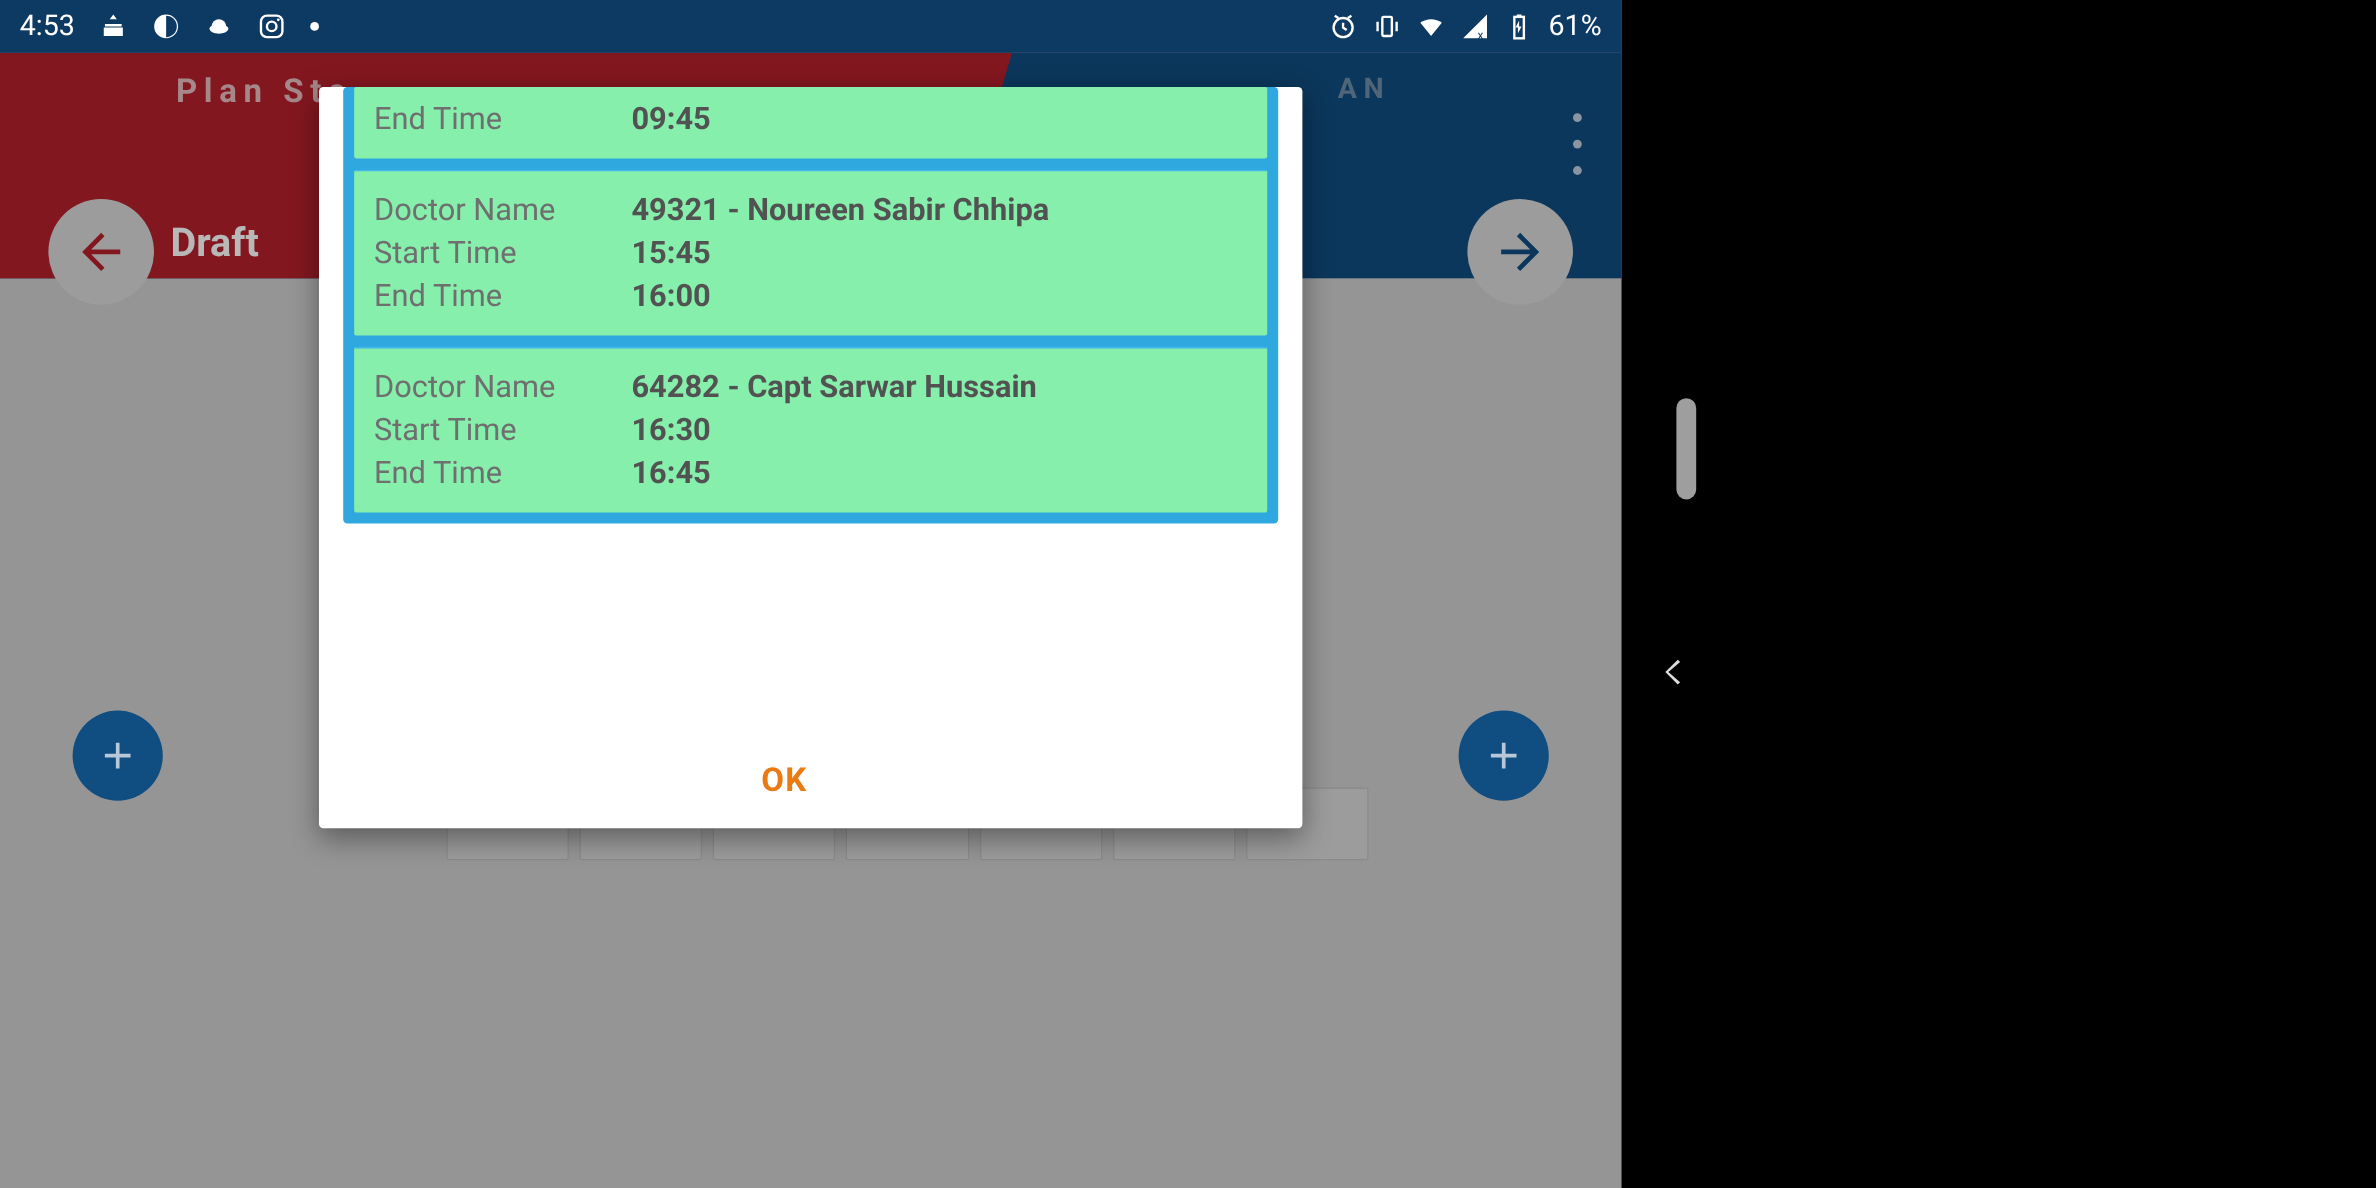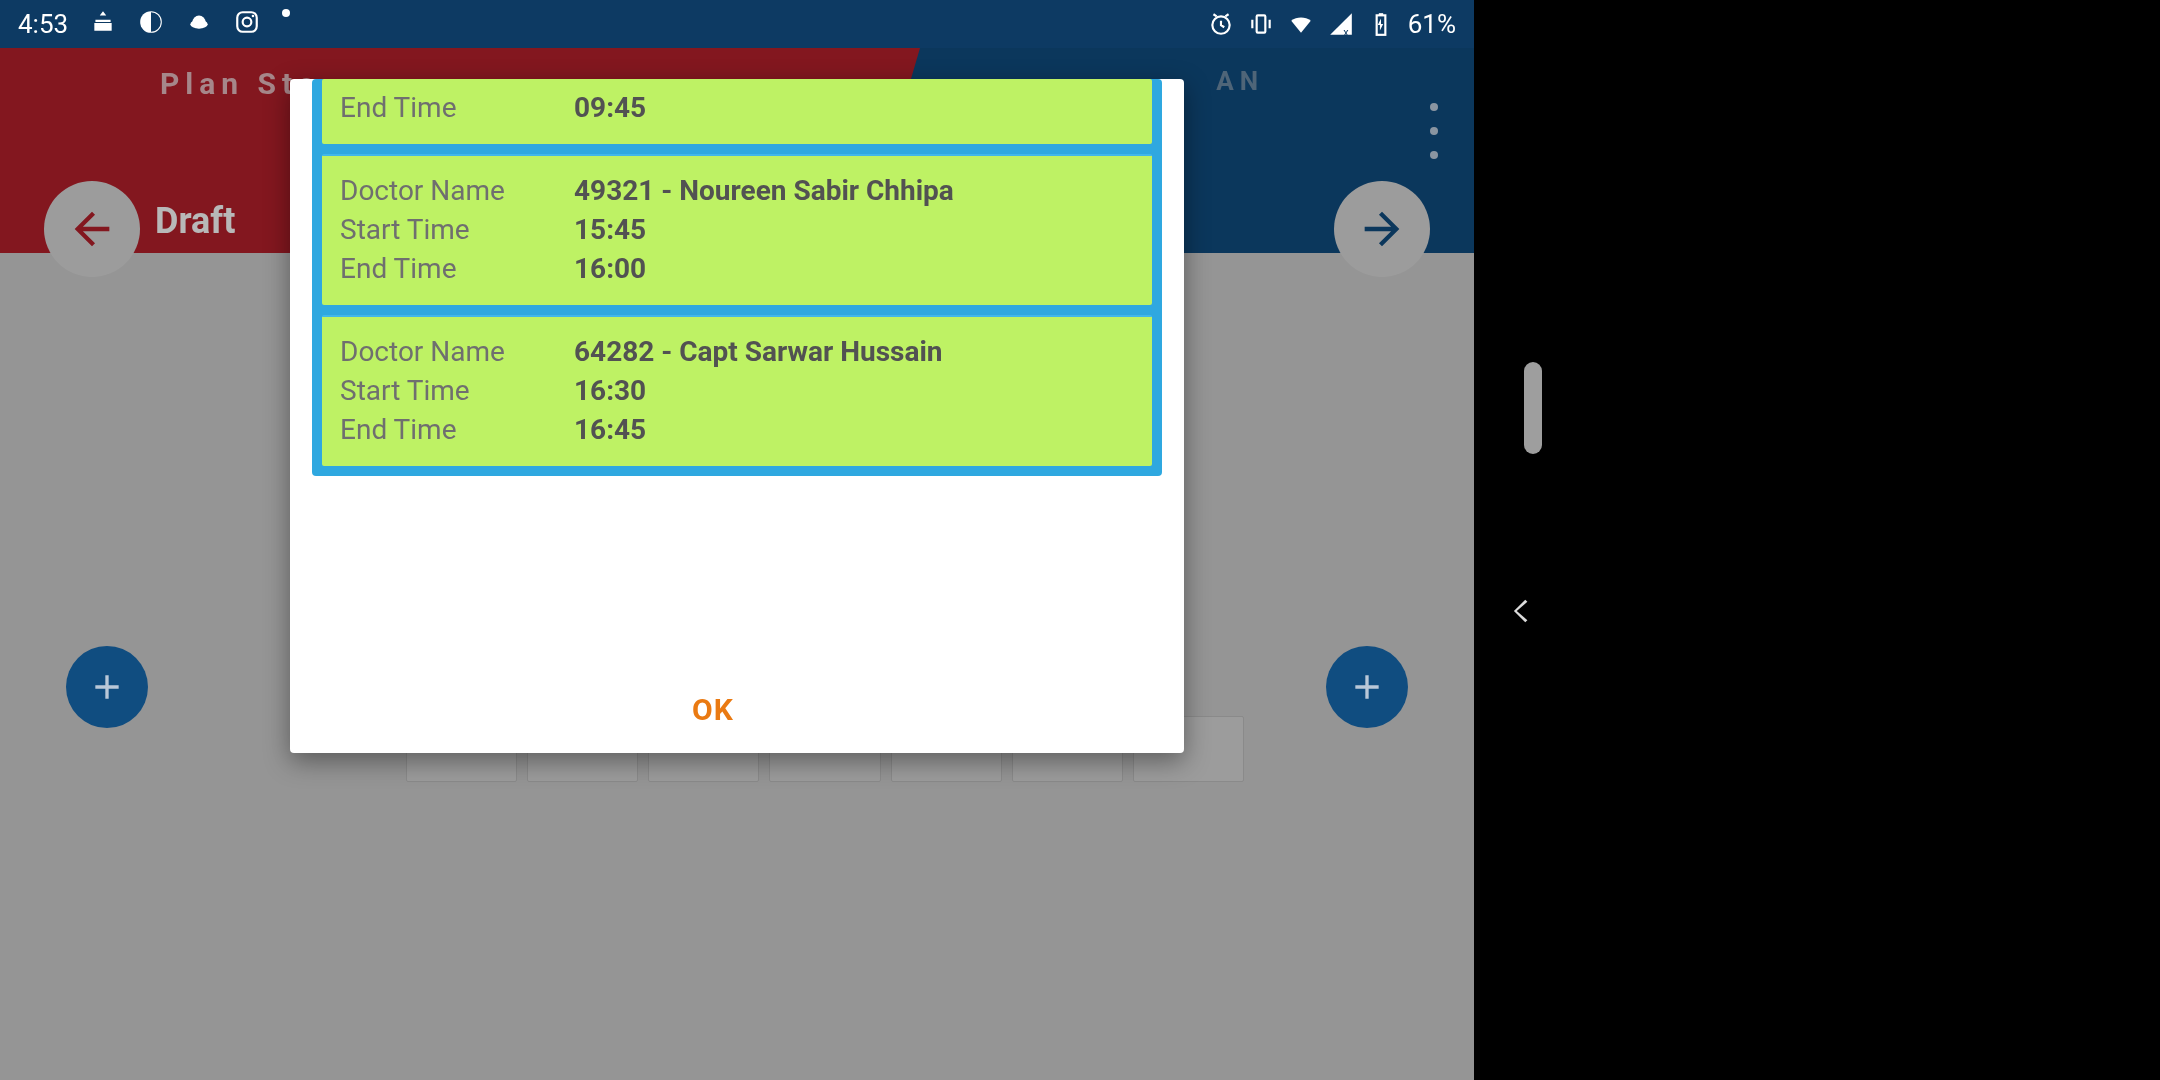--- a/index.html
+++ b/index.html
@@ -2,21 +2,21 @@
 <html><head>
 <meta charset="utf-8">
 <style>
   * { margin: 0; padding: 0; box-sizing: border-box; font-family: Roboto, Arial, sans-serif; }
   html, body { width: 2160px; height: 1080px; overflow: hidden; }
   .screen { width: 1474px; height: 1080px; background: #cfcfcf; position: relative; float: left; }
   .black-bar { width: 686px; height: 1080px; background: #000; float: left; position: relative; }
 
   
   .status-bar { position: absolute; top: 0; left: 0; right: 0; height: 48px; background: #0d3a63; color: #fff; display: flex; justify-content: space-between; align-items: center; padding: 0 18px; font-size: 26px; }
-  .status-left { display: flex; align-items: flex-start; gap: 22px; }
+  .status-left { display: flex; align-items: center; gap: 22px; }
   .status-right { display: flex; align-items: center; gap: 14px; }
   .status-icon { width: 26px; height: 26px; display: inline-block; }
   .dot { width: 8px; height: 8px; background: #fff; border-radius: 50%; }
 
   
   .header { position: absolute; top: 48px; left: 0; right: 0; height: 205px; background: #104d80; }
   .header-banner { position: absolute; top: 0; left: 0; width: 860px; height: 205px; background: #b6202b; }
   .header-banner::after { content: ''; position: absolute; right: -60px; top: 0; border-left: 60px solid #b6202b; border-bottom: 205px solid transparent; }
   .plan-label { position: absolute; top: 18px; left: 160px; color: #e6bcc0; font-size: 30px; font-weight: 700; letter-spacing: 6px; }
   .plan-right { position: absolute; top: 18px; right: 210px; color: #6e8ca7; font-size: 26px; font-weight: 700; letter-spacing: 6px; }
@@ -41,21 +41,21 @@
   .cal-row { position: absolute; bottom: 298px; left: 406px; right: 230px; height: 66px; display: flex; gap: 10px; }
   .cal-cell { flex: 1; background: #d8d8d8; border: 1px solid #bfbfbf; border-radius: 2px; }
 
   
   .dialog { position: absolute; top: 79px; left: 290px; width: 894px; height: 674px; background: #fff; border-radius: 4px; box-shadow: 0 8px 26px rgba(0,0,0,0.4); display: flex; flex-direction: column; }
   .dialog-title { padding: 28px 48px 12px 48px; font-size: 40px; font-weight: 700; color: #1a1a1a; }
   .dialog-body { flex: 1; overflow: hidden; padding: 0 22px; position: relative; }
   .section-blue { background: #2fa8e0; padding: 0 10px 10px 10px; border-radius: 4px; }
   .section-dark { background: #4b6178; border-radius: 4px; margin-top: 22px; padding-bottom: 6px; }
   .section-header { text-align: center; color: #b9c3cf; font-size: 32px; font-weight: 700; padding: 18px 0 8px 0; }
-  .card { background: #bef264; border-radius: 2px; margin-top: 10px; padding: 12px 22px 14px 18px; border-top: 2px solid #41b7ea; }
+  .card { background: #86efac; border-radius: 2px; margin-top: 10px; padding: 12px 22px 14px 18px; border-top: 2px solid #41b7ea; }
   .card.first-cut { border-top: none; margin-top: 0; padding-top: 6px; }
   .card.dark-section { margin: 0 10px; }
   .row { display: flex; margin: 6px 0; }
   .row .label { width: 234px; color: #6f6f6f; font-size: 28px; }
   .row .value { color: #525252; font-size: 28px; font-weight: 700; }
   .dialog-actions { display: flex; justify-content: center; padding: 26px 48px 26px 0; }
   .ok-btn { color: #ea7a12; font-size: 30px; font-weight: 700; letter-spacing: 1px; cursor: pointer; background: none; border: none; }
 
   
   .side-pill { position: absolute; right: 618px; top: 362px; width: 18px; height: 92px; background: #9e9e9e; border-radius: 9px; }

